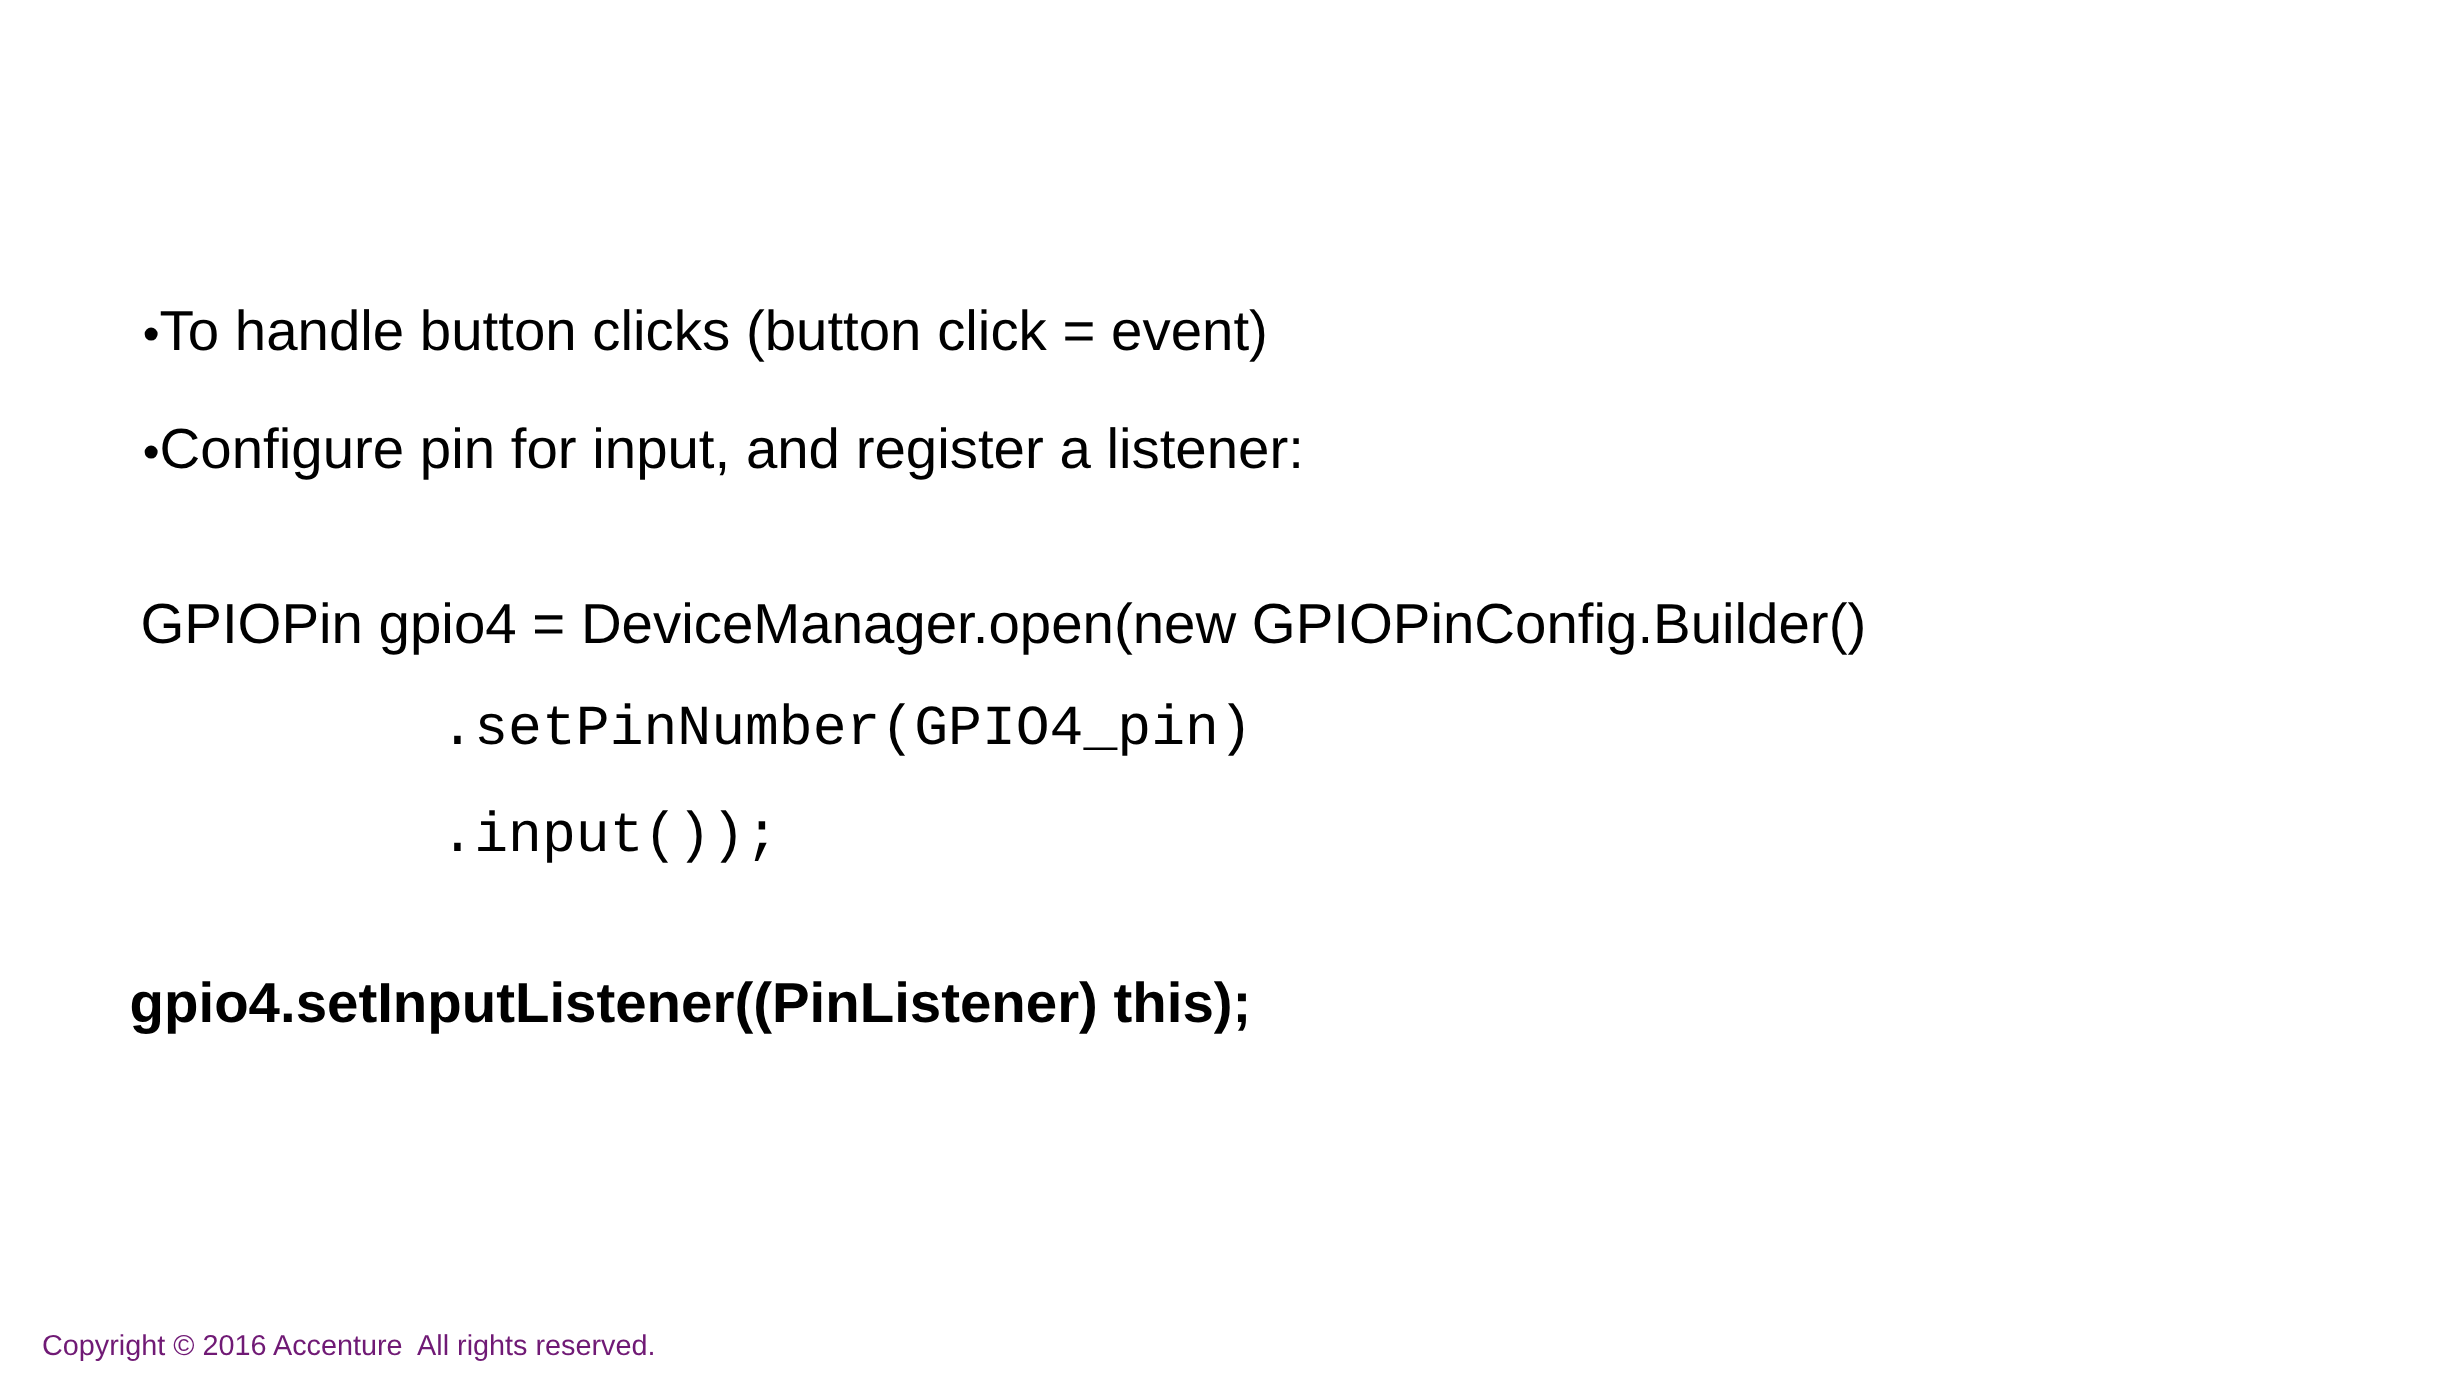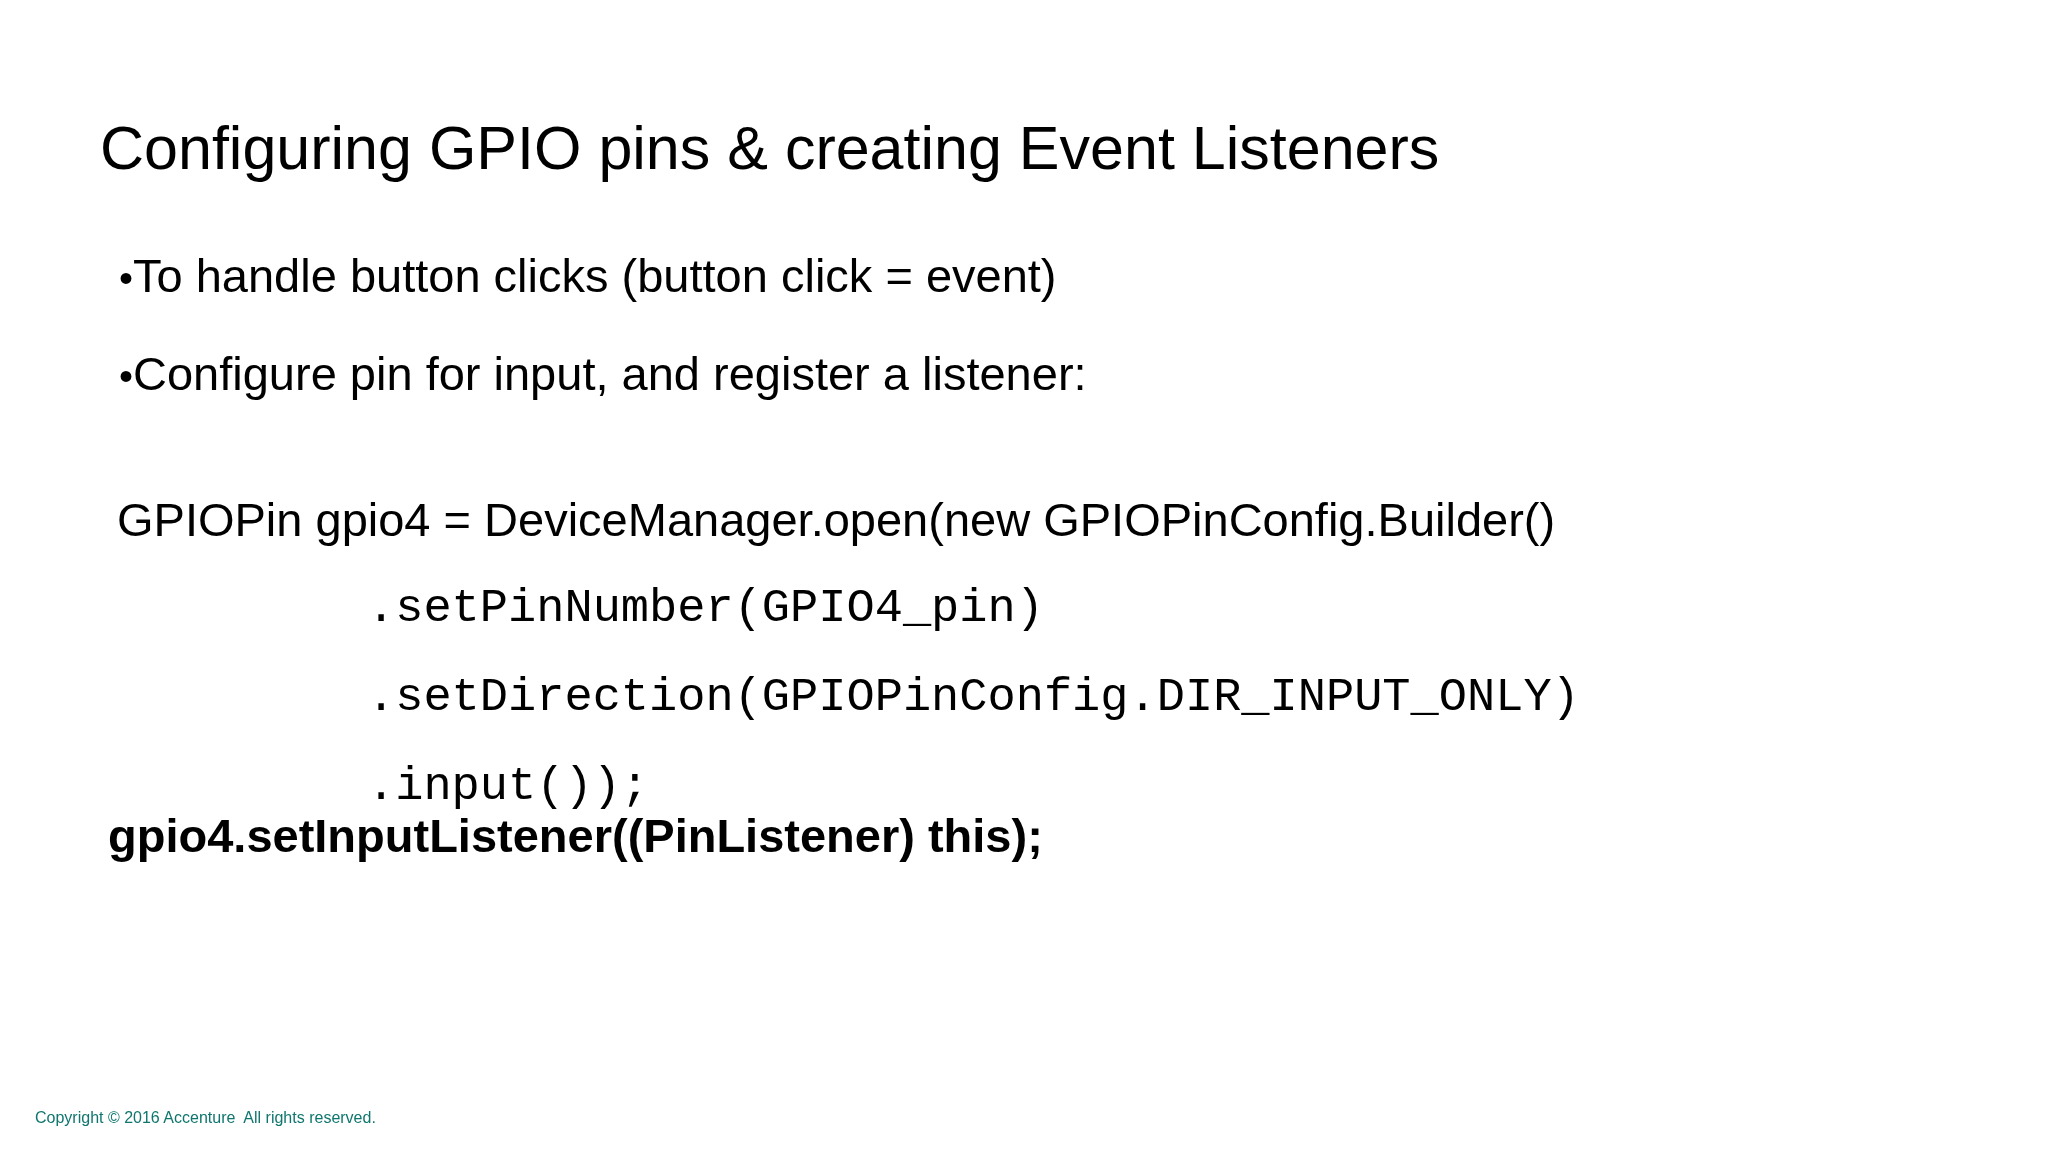--- a/index.html
+++ b/index.html
@@ -64,45 +64,43 @@
     font-size: 47px;
     font-weight: 700;
     line-height: 1;
     white-space: nowrap;
     margin-top: 32px;
   }
   .footer {
     position: absolute;
     left: 35px;
     top: 1110px;
-    font-size: 16px;
+    font-size: 24px;
     line-height: 1;
-    color: #0f766e;
+    color: #701a75;
     white-space: pre;
   }
 </style>
 </head>
 <body>
 
 <div class="slide">
 
-  <h1 class="title">Configuring GPIO pins &amp; creating Event Listeners</h1>
 
   <div class="bullet-line b1">
     <span class="bullet-marker">•</span><span>To handle button clicks (button click = event)</span>
   </div>
 
   <div class="bullet-line b2">
     <span class="bullet-marker">•</span><span>Configure pin for input, and register a listener:</span>
   </div>
 
   <div class="code-block">
     <div class="code-line">GPIOPin gpio4 = DeviceManager.open(new GPIOPinConfig.Builder()</div>
     <div class="code-line indent">.setPinNumber(GPIO4_pin)</div>
-    <div class="code-line indent">.setDirection(GPIOPinConfig.DIR_INPUT_ONLY)</div>
     <div class="code-line indent">.input());</div>
   </div>
 
   <div class="statement">gpio4.setInputListener((PinListener) this);</div>
 
   <div class="footer">Copyright © 2016 Accenture  All rights reserved.</div>
 
 </div>
 
 </body></html>

